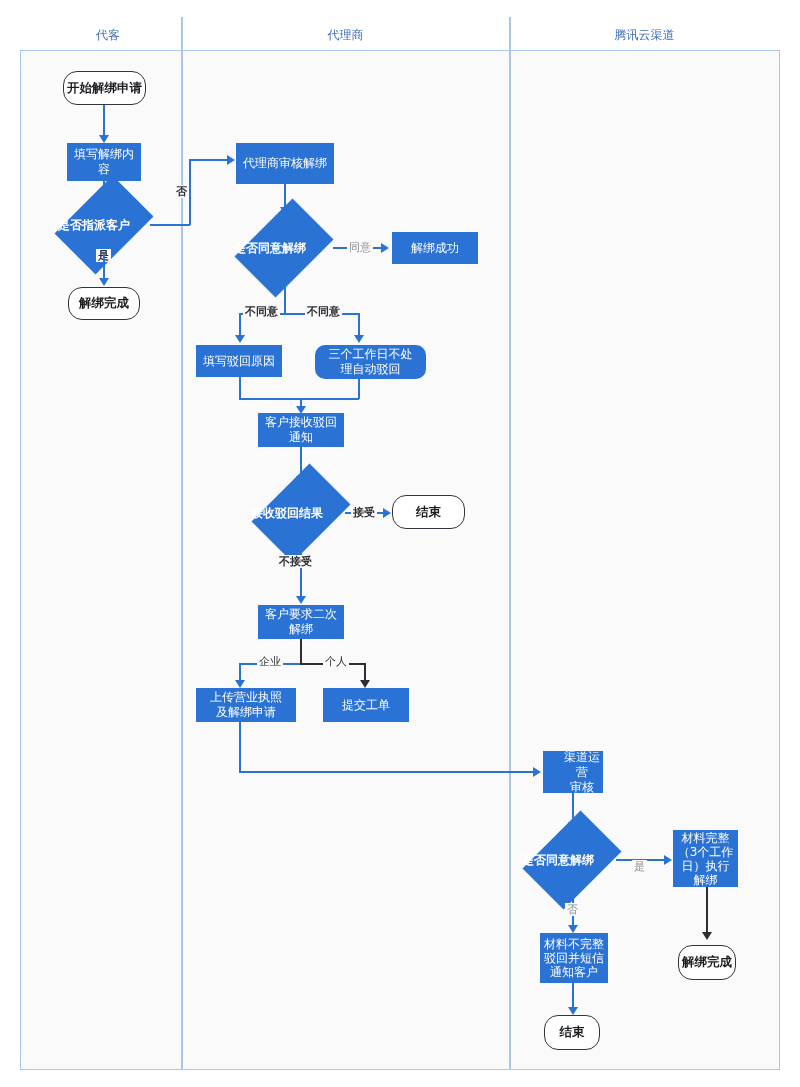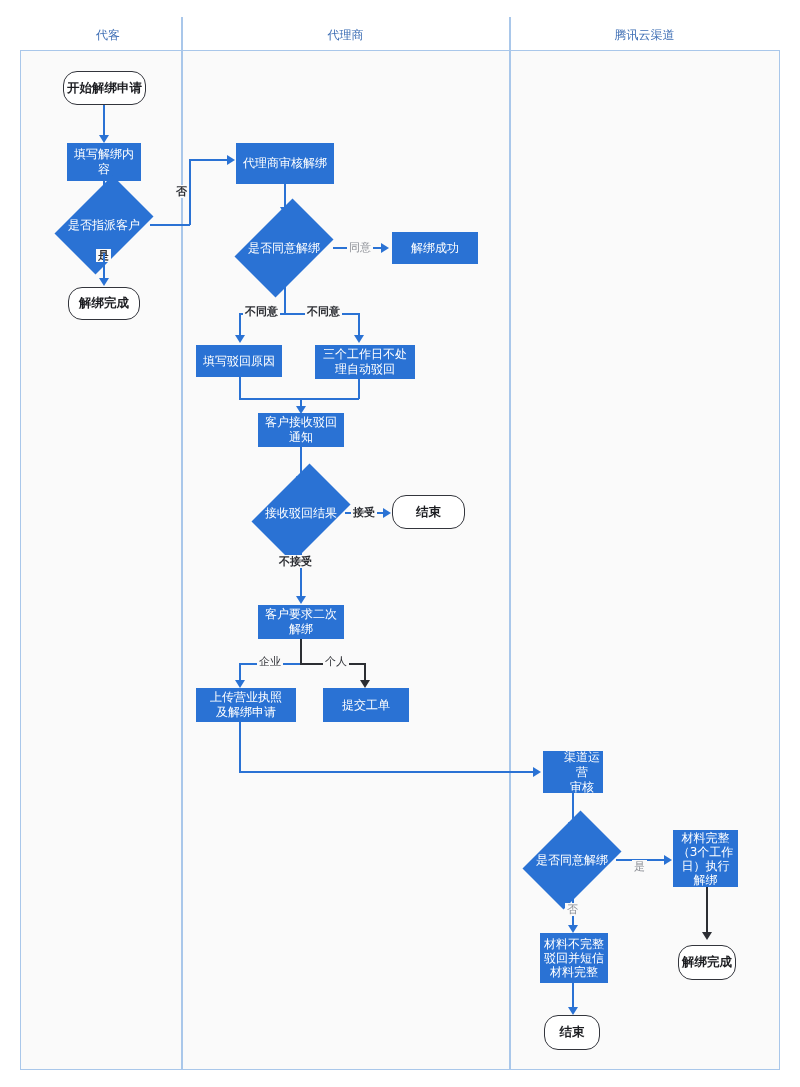--- a/index.html
+++ b/index.html
@@ -4,21 +4,21 @@
 <style>
   html,body{margin:0;padding:0;background:#ffffff;}
   body{font-family:"DejaVu Sans","Liberation Sans",sans-serif;}
   #canvas{position:relative;width:800px;height:1087px;overflow:hidden;background:#ffffff;}
   .swimlane-frame{position:absolute;left:20px;top:17px;width:760px;height:1053px;border:1.5px solid #a9c7ea;background:#fafafa;box-sizing:border-box;}
   .lane-header-bg{position:absolute;left:20px;top:17px;width:760px;height:34px;background:#ffffff;border-bottom:1.5px solid #a9c7ea;box-sizing:border-box;}
   .lane-divider{position:absolute;top:17px;width:1.5px;height:1053px;background:#a9c7ea;}
   .lane-title{position:absolute;top:25px;height:20px;line-height:20px;text-align:center;font-size:12px;color:#3f6fb5;}
   .node{position:absolute;box-sizing:border-box;display:flex;align-items:center;justify-content:center;text-align:center;color:#ffffff;font-size:12px;line-height:15px;background:#2a72d4;padding:2px;}
   .terminator{position:absolute;box-sizing:border-box;display:flex;align-items:center;justify-content:center;text-align:center;background:#ffffff;border:1.6px solid #33353c;border-radius:14px;color:#1c1d21;font-size:12.5px;font-weight:bold;}
-  .diamond-wrap{position:absolute;display:flex;align-items:center;justify-content:center;}
+  .diamond-wrap{position:absolute;display:flex;align-items:center;justify-content:flex-start;font-weight:bold;}
   .diamond-shape{position:absolute;left:0;top:0;width:100%;height:100%;background:#2a72d4;transform:rotate(45deg);}
   .diamond-label{position:relative;z-index:2;color:#ffffff;font-size:12px;line-height:14px;text-align:center;white-space:nowrap;}
   .edge{position:absolute;background:#2a72d4;}
   .edge.dark{background:#2c2e33;}
   .edge.h{height:1.6px;}
   .edge.v{width:1.6px;}
   .arrow{position:absolute;width:0;height:0;}
   .arrow.down{border-left:5px solid transparent;border-right:5px solid transparent;border-top:8px solid #2a72d4;}
   .arrow.right{border-top:5px solid transparent;border-bottom:5px solid transparent;border-left:8px solid #2a72d4;}
   .arrow.down.dark{border-top-color:#2c2e33;}
@@ -84,21 +84,21 @@
   <div class="edge v" style="left:239px;top:313px;height:25px;"></div>
   <div class="arrow down" style="left:235px;top:335px;"></div>
   <div class="edge-label bold" style="left:243px;top:305px;">不同意</div>
 
   <div class="edge h" style="left:284px;top:313px;width:76px;"></div>
   <div class="edge v" style="left:358px;top:313px;height:25px;"></div>
   <div class="arrow down" style="left:354px;top:335px;"></div>
   <div class="edge-label bold" style="left:305px;top:305px;">不同意</div>
 
   <div class="node" style="left:196px;top:345px;width:86px;height:32px;">填写驳回原因</div>
-  <div class="node" style="left:315px;top:345px;width:100px;height:34px;white-space:pre-line;">三个工作日不处
+  <div class="node" style="left:315px;top:345px;width:111px;height:34px;white-space:pre-line;border-radius:10px;">三个工作日不处
 理自动驳回</div>
 
   <div class="edge v" style="left:239px;top:377px;height:22px;"></div>
   <div class="edge v" style="left:358px;top:379px;height:20px;"></div>
   <div class="edge h" style="left:239px;top:398px;width:120px;"></div>
   <div class="edge v" style="left:300px;top:398px;height:12px;"></div>
   <div class="arrow down" style="left:296px;top:406px;"></div>
 
   <div class="node" style="left:258px;top:413px;width:86px;height:34px;white-space:pre-line;">客户接收驳回
 通知</div>
@@ -162,18 +162,18 @@
   <div class="edge v dark" style="left:706px;top:887px;height:48px;"></div>
   <div class="arrow down dark" style="left:702px;top:932px;"></div>
   <div class="terminator" style="left:678px;top:945px;width:58px;height:35px;">解绑完成</div>
 
   <div class="edge v" style="left:572px;top:889px;height:40px;"></div>
   <div class="arrow down" style="left:568px;top:925px;"></div>
   <div class="edge-label gray" style="left:565px;top:903px;">否</div>
 
   <div class="node" style="left:540px;top:933px;width:68px;height:50px;white-space:pre-line;line-height:14px;">材料不完整
 驳回并短信
-材料完整</div>
+通知客户</div>
   <div class="edge v" style="left:572px;top:983px;height:28px;"></div>
   <div class="arrow down" style="left:568px;top:1007px;"></div>
   <div class="terminator" style="left:544px;top:1015px;width:56px;height:35px;">结束</div>
 
 </div>
 
 </body></html>

